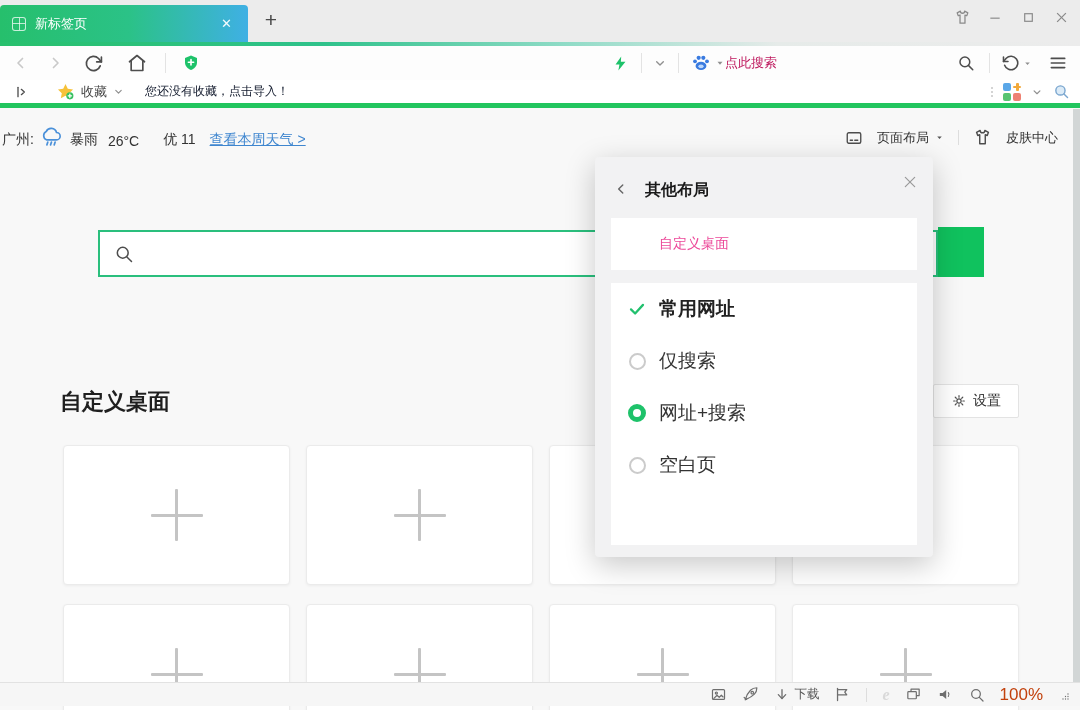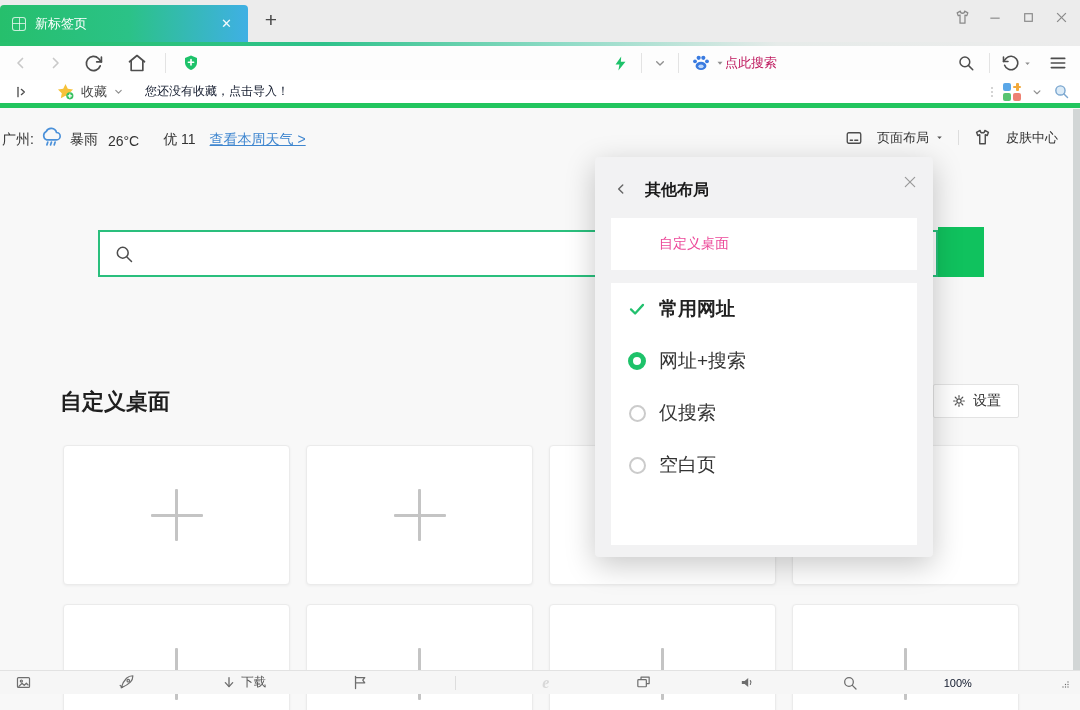--- a/index.html
+++ b/index.html
@@ -98,28 +98,28 @@
   .custom-row{height:52px;display:flex;align-items:center;padding-left:48px;font-size:14px;color:#ec4899}
   .popup-options{margin-top:13px;height:262px}
   .opt-row{height:52px;display:flex;align-items:center;padding-left:17px;font-size:19px;color:#333}
   .opt-row .opt-icon{width:18px;height:18px;display:flex;align-items:center;justify-content:center}
   .opt-row .opt-label{margin-left:13px}
   .opt-row.checked .opt-label{font-weight:bold;color:#222}
   .radio-on{width:18px;height:18px;border-radius:50%;border:5px solid var(--accent-green,#1ec26a);background:#fff}
   .radio-off{width:17px;height:17px;border-radius:50%;border:2px solid #cbcbcb;background:#fff}
 
   
-  .statusbar{position:absolute;left:0;bottom:16px;width:100%;height:24px;background:#f6f6f6;
-    border-top:1px solid #e2e2e2;z-index:30;display:flex;align-items:center;justify-content:space-between;
+  .statusbar{position:absolute;left:0;bottom:4px;width:100%;height:24px;background:#f6f6f6;
+    border-top:1px solid #e2e2e2;z-index:30;display:flex;align-items:center;justify-content:flex-end;
     padding-right:8px;color:#6e6e6e}
   .sb-item{margin-left:15px;display:flex;align-items:center}
   .sb-text{font-size:12.5px;color:#555;margin-left:4px}
   .sb-sep{width:1px;height:14px;background:#ddd;margin-left:15px}
   .sb-e{font-size:16px;font-weight:bold;font-style:italic;color:#d9d9d9;font-family:"Liberation Serif",serif}
-  .sb-zoom{font-size:11px;color:#0f172a}
+  .sb-zoom{font-size:17px;color:#c2410c}
 </style>
 </head>
 <body>
 
 <div class="screen">
 
   <div class="tabbar">
     <div class="tab">
       <span class="tab-favicon"></span>
       <span class="tab-title">新标签页</span>
@@ -406,29 +406,29 @@
         <div class="opt-row checked">
           <span class="opt-icon">
             <svg width="20" height="20" viewBox="0 0 24 24" fill="none" stroke="#22c06e" stroke-width="3" stroke-linecap="round" stroke-linejoin="round">
                 <polyline points="4 12.5 9.5 18 20 6.5"></polyline>
               </svg>
           </span>
           <span class="opt-label">常用网址</span>
         </div>
         <div class="opt-row">
           <span class="opt-icon">
+              <span class="radio-off"></span>
+            </span>
+          <span class="opt-label">仅搜索</span>
+        </div>
+        <div class="opt-row">
+          <span class="opt-icon">
               <span class="radio-on"></span>
             </span>
           <span class="opt-label">网址+搜索</span>
-        </div>
-        <div class="opt-row">
-          <span class="opt-icon">
-              <span class="radio-off"></span>
-            </span>
-          <span class="opt-label">仅搜索</span>
         </div>
         <div class="opt-row">
           <span class="opt-icon">
               <span class="radio-off"></span>
             </span>
           <span class="opt-label">空白页</span>
         </div>
       </div>
     </div>
   </div>

